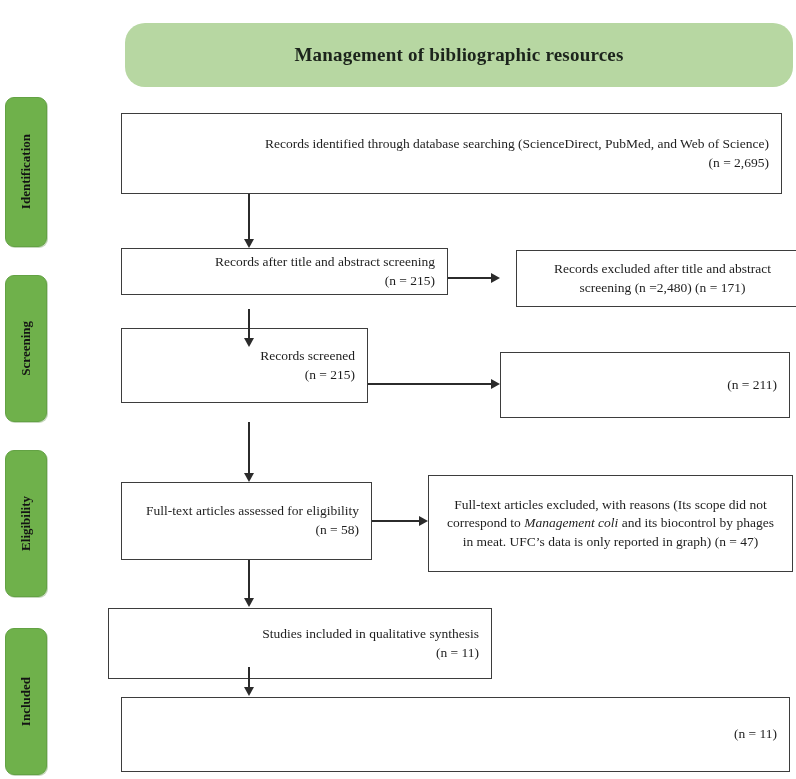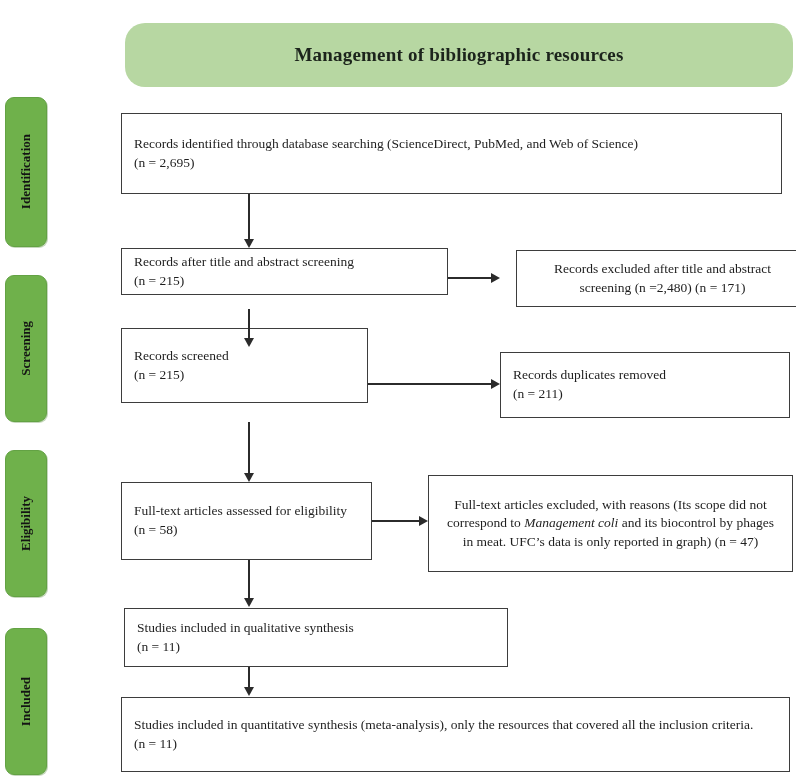--- a/index.html
+++ b/index.html
@@ -18,21 +18,21 @@
     border:1px solid #63a244;border-radius:9px;
     display:flex;align-items:center;justify-content:center;
     box-shadow:1px 1px 0 rgba(90,140,60,.35);
   }
   .stage-label{
     writing-mode:vertical-rl;transform:rotate(180deg);
     font-size:13px;font-weight:bold;color:#141414;white-space:nowrap;
   }
   .fbox{
     position:absolute;background:#ffffff;border:1.5px solid #3d3d3d;
-    display:flex;flex-direction:column;align-items:flex-start;justify-content:center;
+    display:flex;flex-direction:column;align-items:flex-end;justify-content:center;
     text-align:center;font-size:13.5px;line-height:1.38;box-sizing:border-box;
     padding:4px 12px;
   }
   .count{font-weight:normal;}
   .vline{position:absolute;width:2px;background:#2b2b2b;}
   .hline{position:absolute;height:2px;background:#2b2b2b;}
   .head-down{
     position:absolute;width:0;height:0;
     border-left:5px solid transparent;border-right:5px solid transparent;
     border-top:9px solid #2b2b2b;
@@ -78,41 +78,39 @@
     <div>
       <span>Records excluded after title and abstract screening </span><span class="count">(n =2,480)</span><span> (n = 171)</span>
     </div>
   </div>
 
   <div class="fbox" style="left:121px;top:328px;width:247px;height:75px">
     <div>Records screened</div>
     <div class="count">(n = 215)</div>
   </div>
   <div class="fbox" style="left:500px;top:352px;width:290px;height:66px">
-    <div>Records duplicates removed</div>
     <div class="count">(n = 211)</div>
   </div>
 
   <div class="fbox" style="left:121px;top:482px;width:251px;height:78px">
     <div>Full-text articles assessed for eligibility</div>
     <div class="count">(n = 58)</div>
   </div>
   <div class="fbox" style="left:428px;top:475px;width:365px;height:97px;padding:4px 14px">
     <div>
       <span>Full-text articles excluded, with reasons (Its scope did not correspond to </span><i>Management coli</i><span> and its biocontrol by phages in meat. UFC’s data is only reported in graph) </span><span class="count">(n = 47)</span>
     </div>
   </div>
 
-  <div class="fbox" style="left:124px;top:608px;width:384px;height:59px">
+  <div class="fbox" style="left:108px;top:608px;width:384px;height:71px">
     <div>Studies included in qualitative synthesis</div>
     <div class="count">(n = 11)</div>
   </div>
 
   <div class="fbox" style="left:121px;top:697px;width:669px;height:75px">
-    <div>Studies included in quantitative synthesis (meta-analysis), only the resources that covered all the inclusion criteria.</div>
     <div class="count">(n = 11)</div>
   </div>
 
   <div>
     <div class="vline" style="left:248px;top:194px;height:45px"></div>
     <div class="head-down" style="left:244px;top:239px"></div>
   </div>
   <div>
     <div class="vline" style="left:248px;top:309px;height:29px"></div>
     <div class="head-down" style="left:244px;top:338px"></div>

